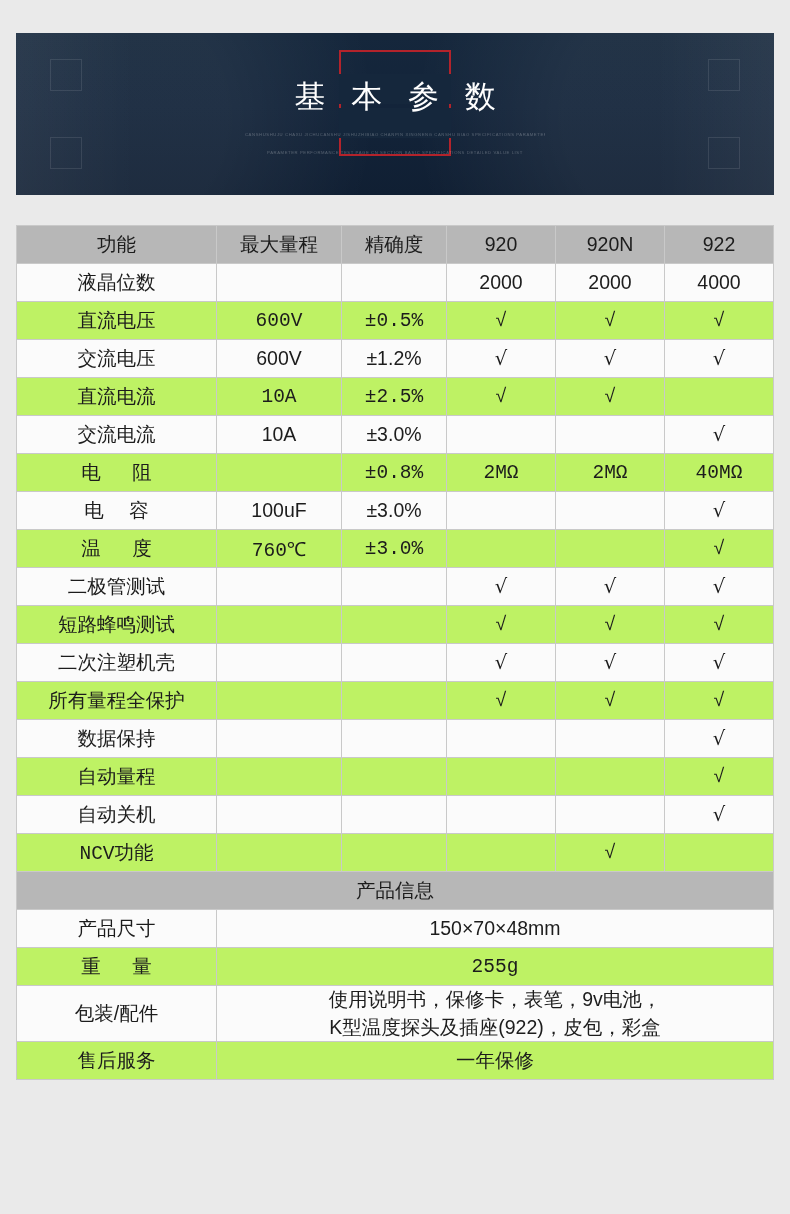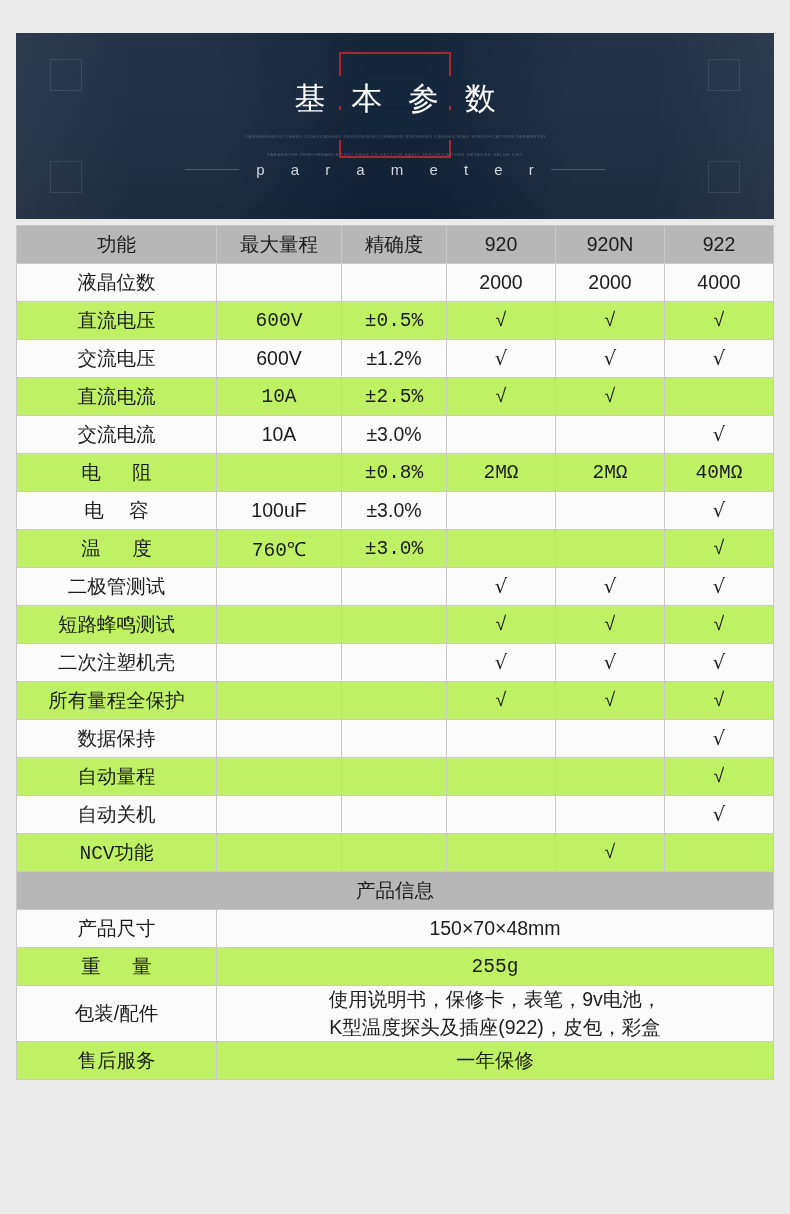--- a/index.html
+++ b/index.html
@@ -19,21 +19,21 @@
     height: 1214px;
     background: #eaeaea;
   }
 
   
   .banner {
     position: absolute;
     left: 16px;
     top: 33px;
     width: 758px;
-    height: 186px;
+    height: 162px;
     background:
       radial-gradient(circle at 12% 50%, rgba(255,255,255,0.06) 0 18%, rgba(255,255,255,0) 40%),
       radial-gradient(circle at 88% 50%, rgba(255,255,255,0.06) 0 18%, rgba(255,255,255,0) 40%),
       linear-gradient(180deg, #15273c 0%, #13243a 45%, #101f33 100%);
     overflow: hidden;
   }
   .banner-deco {
     position: absolute;
     top: 0;
     bottom: 0;
@@ -215,25 +215,20 @@
     <div class="banner-sq" style="right:34px; top:26px;"></div>
     <div class="banner-sq" style="right:34px; bottom:26px;"></div>
 
     <div class="banner-inner">
       <div class="title-wrap">
         <div class="title-frame"></div>
         <div class="main-title">基 本 参 数</div>
       </div>
       <div class="micro-line">CANSHUSHUJU CHAXU JICHUCANSHU JISHUZHIBIAO CHANPIN XINGNENG CANSHU BIAO SPECIFICATIONS PARAMETER DATA</div>
       <div class="micro-line">PARAMETER PERFORMANCE TEST PAGE CN SECTION BASIC SPECIFICATIONS DETAILED VALUE LIST</div>
-      <div class="sub-row">
-        <div class="sub-rule"></div>
-        <div class="sub-title">p a r a m e t e r</div>
-        <div class="sub-rule"></div>
-      </div>
     </div>
   </div>
 
   <div class="table-wrap">
     <table class="spec">
       <colgroup>
         <col class="col-func">
           <col class="col-range">
           <col class="col-acc">
         <col class="col-m">

